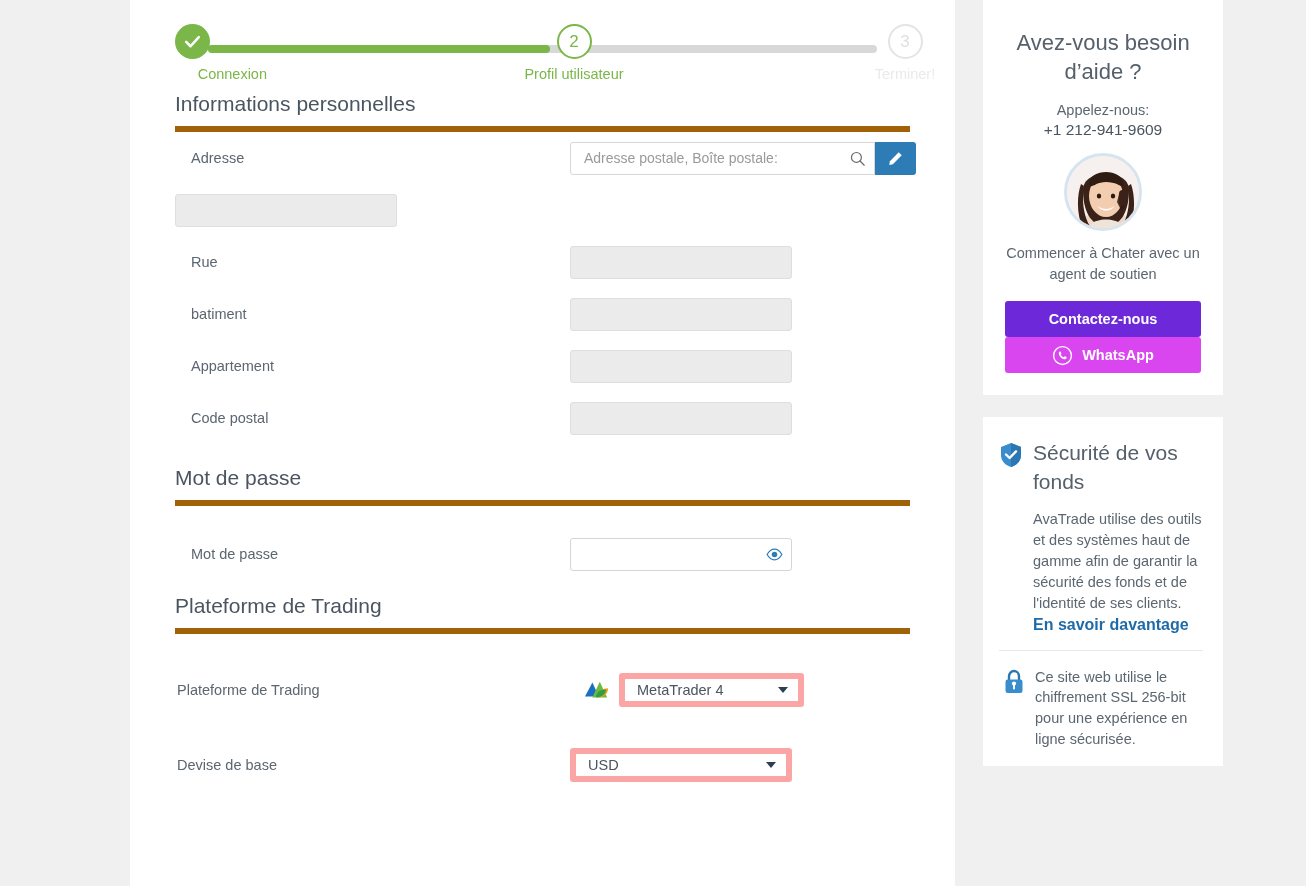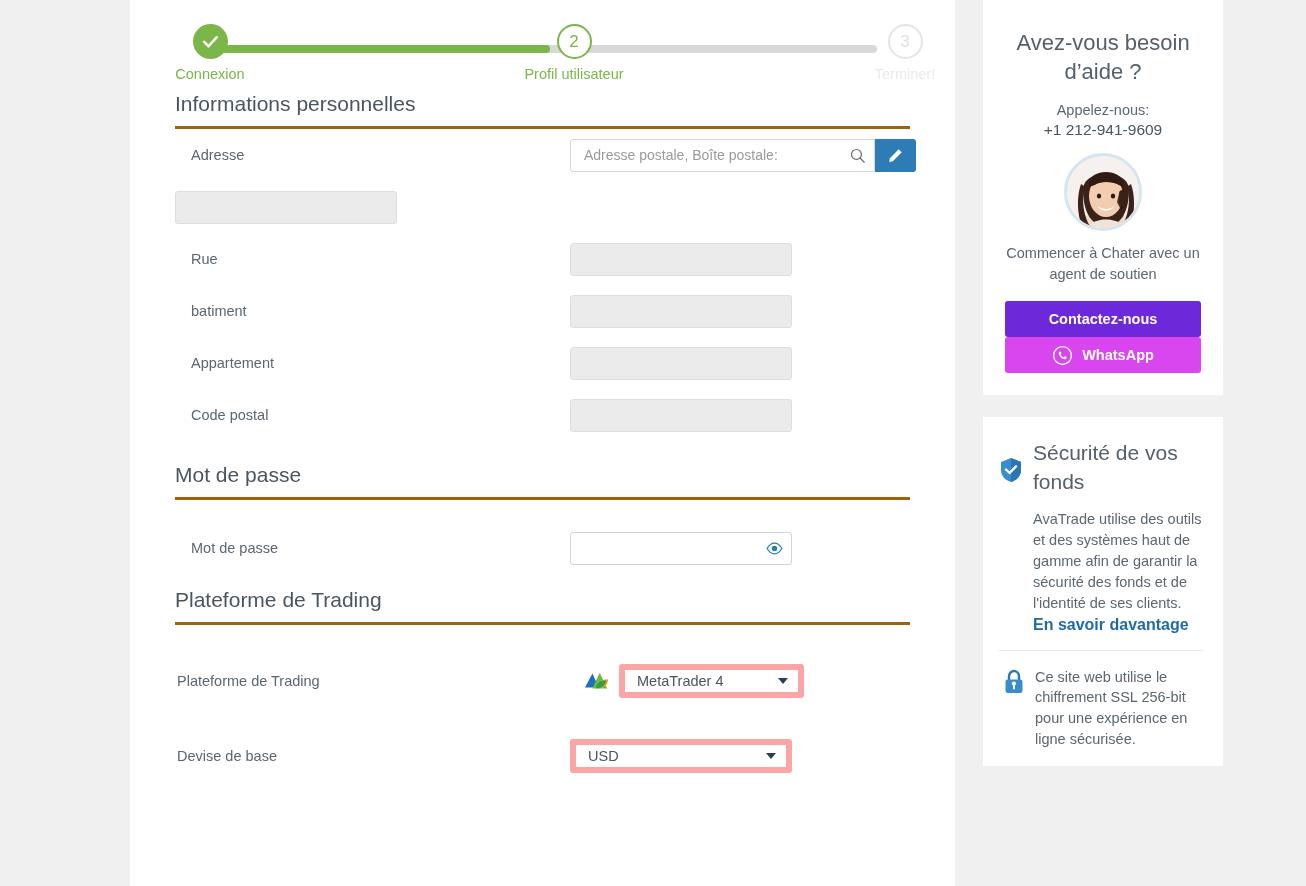--- a/index.html
+++ b/index.html
@@ -50,21 +50,21 @@
   .step-circle.todo { background: #fff; border: 2px solid #e4e4e4; color: #e0e0e0; }
   .step-label { margin-top: 7px; font-size: 14.5px; }
   .step-label.done { color: #7ab648; }
   .step-label.current { color: #7ab648; }
   .step-label.todo { color: #eaeaea; }
   .check { display:block; width:19px; height:19px; }
 
   
   .section-head {
     margin: 0 45px; padding: 0 0 10px 0;
-    border-bottom: 3px solid #a16207;
+    border-bottom: 6px solid #a16207;
     font-size: 21px; color: #4a5560; font-weight: 400;
   }
   .form-rows { margin: 0 45px; }
   .frow { display: flex; align-items: center; min-height: 52px; }
   .flabel { width: 395px; flex: 0 0 395px; font-size: 14.5px; color: #5b6670; padding-left: 16px; }
   .fctl { flex: 1; display: flex; align-items: center; }
 
   
   .dsel {
     height: 33px; border: 1px solid #d3d3d3; border-radius: 3px; background: #fff;
@@ -130,21 +130,21 @@
     display:flex; align-items:center; justify-content:center; gap:9px;
     height: 36px; border-radius: 3px; border: 0; width: 100%;
     color:#fff; font-size: 14.5px; font-weight: bold; cursor:pointer;
     font-family: inherit;
   }
   .btn-contact { background: #6d28d9; margin-top: 17px; }
   .btn-whatsapp { background: #d946ef; }
   .wa-circle { width: 21px; height: 21px; }
 
   .sec-panel { margin-top: 22px; padding: 22px 20px 16px 16px; }
-  .sec-head { display:flex; align-items:center; gap: 10px; }
+  .sec-head { display:flex; align-items:flex-start; gap: 10px; }
   .shield { width: 24px; height: 26px; flex: 0 0 24px; margin-top: 3px; }
   .sec-title { font-size: 21px; color: #55606b; line-height: 1.38; font-weight: 400; }
   .sec-body { margin: 12px 0 0 34px; font-size: 14.5px; color: #5b6670; line-height: 1.44; }
   .sec-link { color: #1f6ba8; font-weight: bold; text-decoration: none; display:block; margin-top: 2px; }
   .ssl-row { margin: 16px 0 0 0; padding-top: 16px; border-top: 1px solid #e8e8e8; display:flex; gap: 10px; }
   .lock { width: 22px; height: 26px; flex: 0 0 22px; margin-top: 2px; margin-left: 4px; }
   .ssl-text { font-size: 14.5px; color: #5b6670; line-height: 1.44; }
 </style>
 </head>
 <body>
@@ -152,21 +152,21 @@
 <div class="page">
 
   <div class="left-gutter"></div>
 
   <div class="main-card">
 
     <div class="stepper">
       <div class="step-track"></div>
       <div class="step-track-done"></div>
 
-      <div class="step" style="left:35px;">
+      <div class="step" style="left:17px;text-align:right;">
         <div class="step-circle done">
           <svg class="check" viewBox="0 0 24 24">
             <path d="M4 12.5 L9.5 18 L20 6.5" fill="none" stroke="#ffffff" stroke-width="3.2" stroke-linecap="round" stroke-linejoin="round"></path>
           </svg>
         </div>
         <div class="step-label done">Connexion</div>
       </div>
 
       <div class="step" style="left:399px;">
         <div class="step-circle current">2</div>

